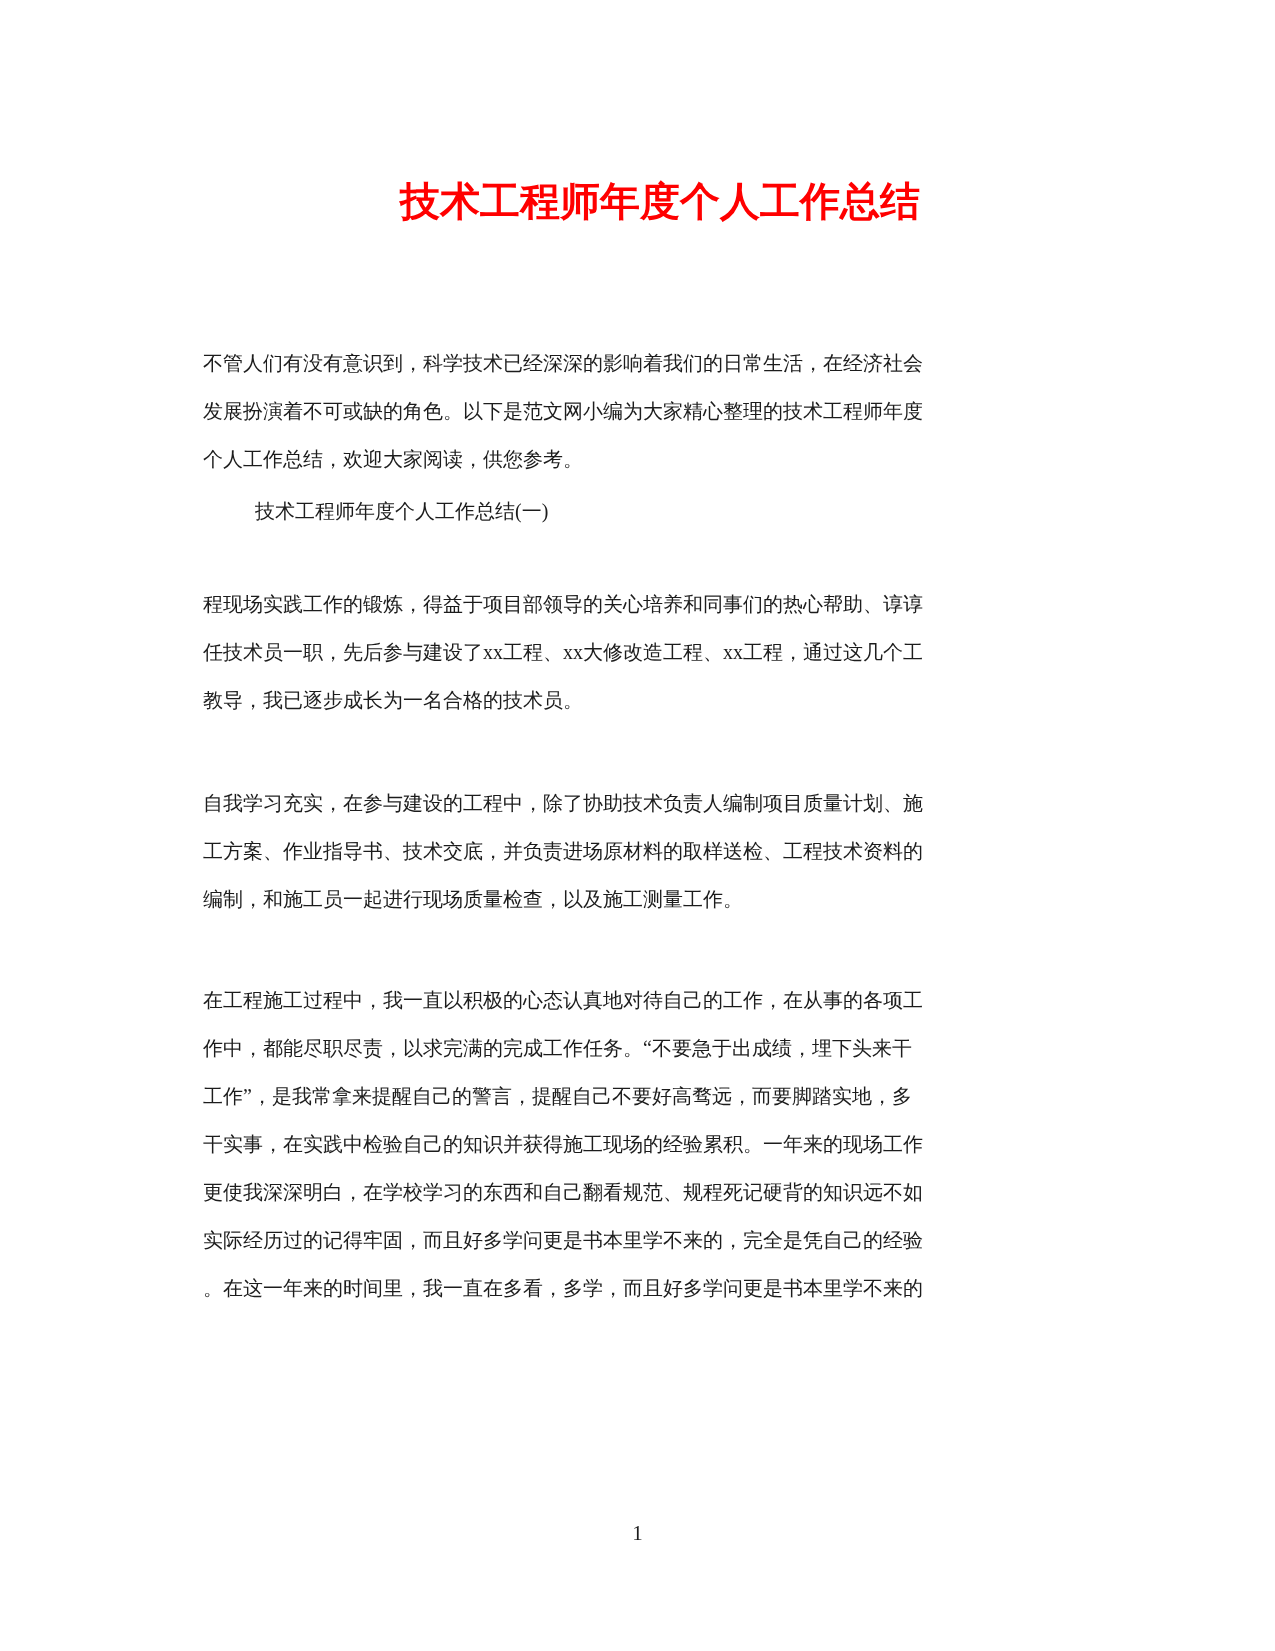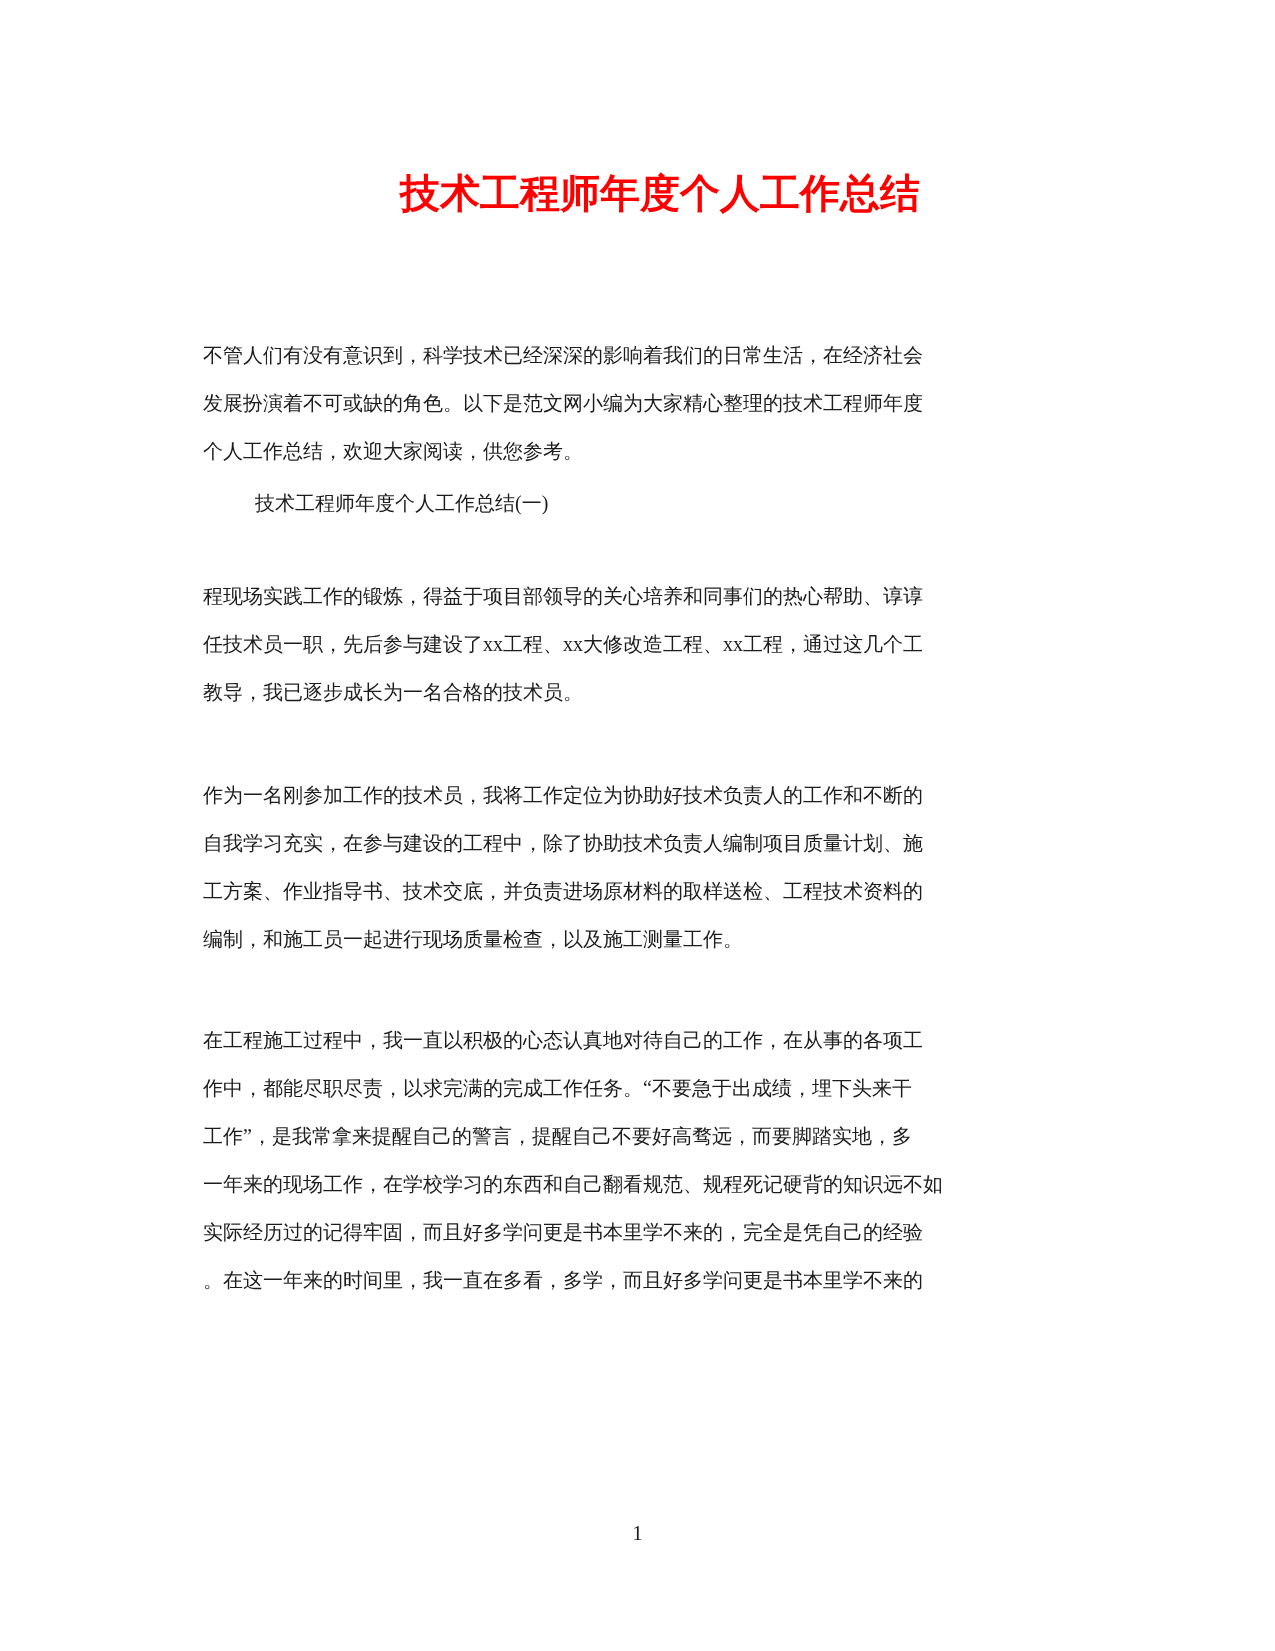--- a/index.html
+++ b/index.html
@@ -12,21 +12,21 @@
     width: 1275px;
     height: 1651px;
     background: #ffffff;
     font-family: "Liberation Serif", "DejaVu Serif", serif;
     color: #1c1c1c;
     overflow: hidden;
   }
   .content {
     position: absolute;
     left: 188px;
-    top: 0;
+    top: 8px;
     width: 944px;
   }
   .block { margin: 0; }
   .block .line {
     white-space: nowrap;
   }
   .title {
     margin-top: 170px;
     font-size: 40px;
     line-height: 48px;
@@ -73,28 +73,28 @@
       </div>
       <div class="block subheading block-2">
         <div class="line">技术工程师年度个人工作总结(一)</div>
       </div>
       <div class="block paragraph block-3">
         <div class="line">程现场实践工作的锻炼，得益于项目部领导的关心培养和同事们的热心帮助、谆谆</div>
         <div class="line">任技术员一职，先后参与建设了xx工程、xx大修改造工程、xx工程，通过这几个工</div>
         <div class="line">教导，我已逐步成长为一名合格的技术员。</div>
       </div>
       <div class="block paragraph block-4">
-        <div class="line">作为一名刚参加工作的技术员，我将工作定位为协助好技术负责人的工作和不断的</div>
         <div class="line">自我学习充实，在参与建设的工程中，除了协助技术负责人编制项目质量计划、施</div>
         <div class="line">工方案、作业指导书、技术交底，并负责进场原材料的取样送检、工程技术资料的</div>
         <div class="line">编制，和施工员一起进行现场质量检查，以及施工测量工作。</div>
       </div>
       <div class="block paragraph block-5">
         <div class="line">在工程施工过程中，我一直以积极的心态认真地对待自己的工作，在从事的各项工</div>
         <div class="line">作中，都能尽职尽责，以求完满的完成工作任务。“不要急于出成绩，埋下头来干</div>
         <div class="line">工作”，是我常拿来提醒自己的警言，提醒自己不要好高骛远，而要脚踏实地，多</div>
-        <div class="line">一年来的现场工作，在学校学习的东西和自己翻看规范、规程死记硬背的知识远不如</div>
+        <div class="line">干实事，在实践中检验自己的知识并获得施工现场的经验累积。一年来的现场工作</div>
+        <div class="line">更使我深深明白，在学校学习的东西和自己翻看规范、规程死记硬背的知识远不如</div>
         <div class="line">实际经历过的记得牢固，而且好多学问更是书本里学不来的，完全是凭自己的经验</div>
         <div class="line">。在这一年来的时间里，我一直在多看，多学，而且好多学问更是书本里学不来的</div>
       </div>
     </div>
   <div class="page-number">1</div>
 </div>
 
 </body></html>

